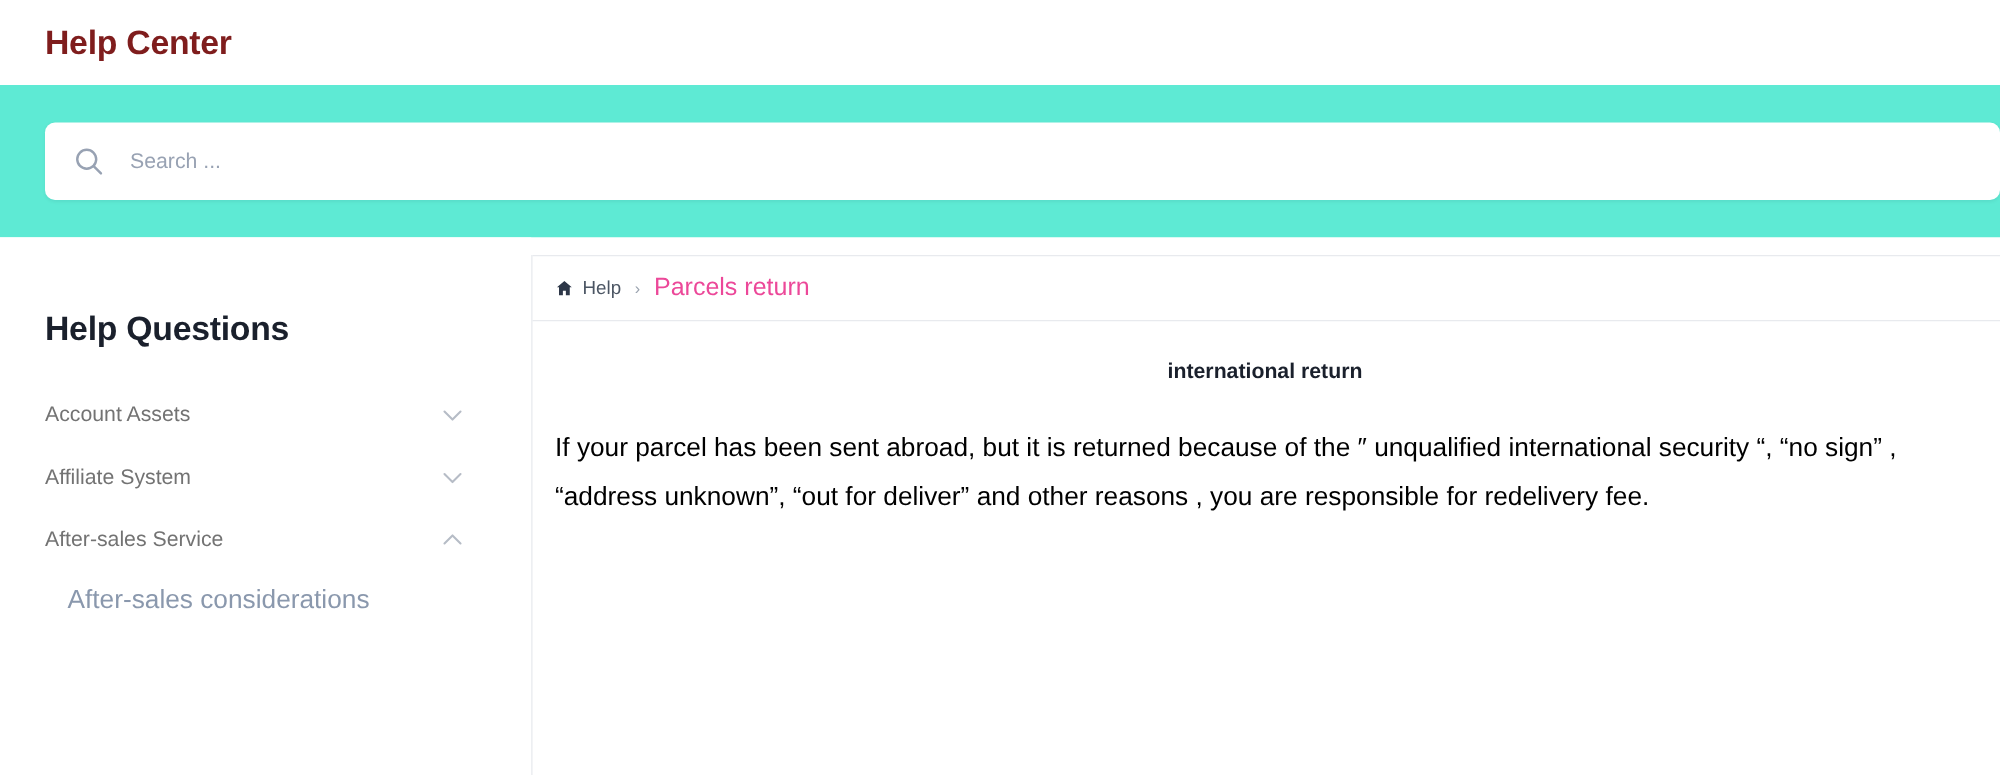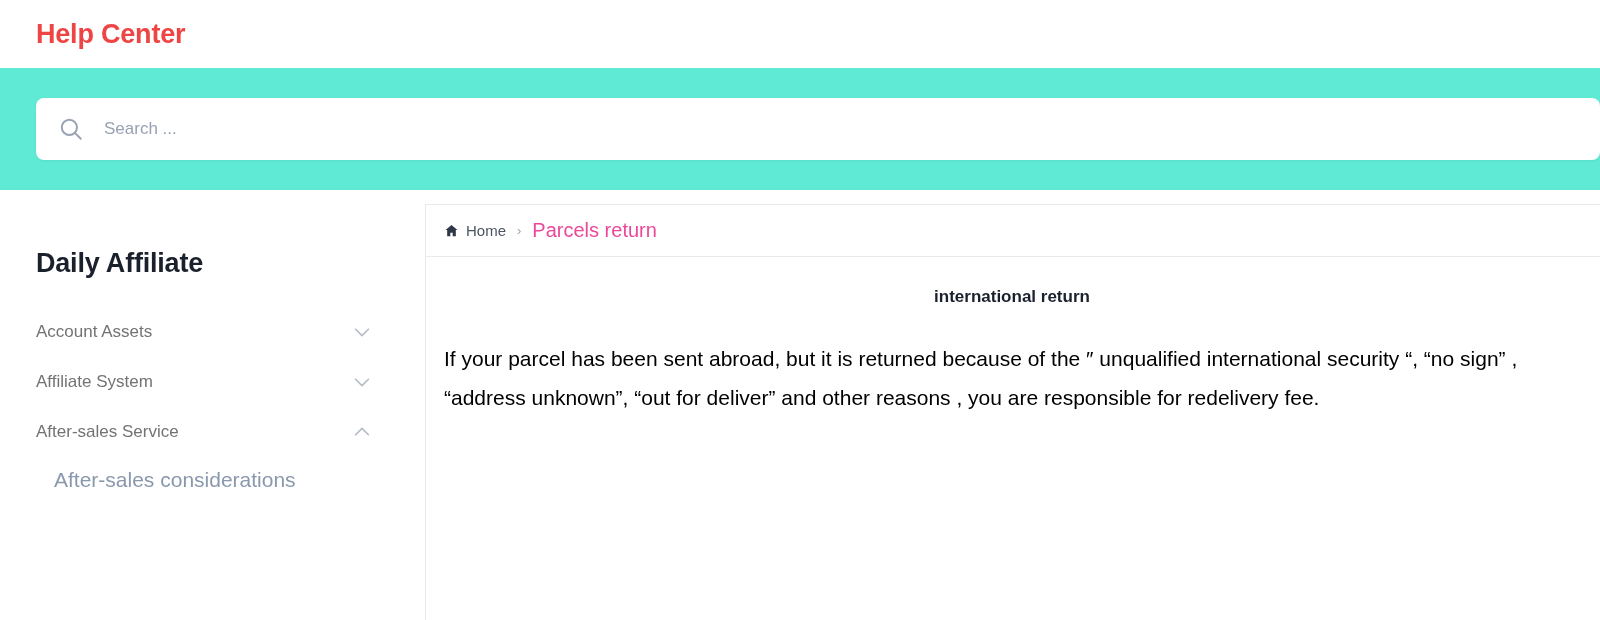--- a/index.html
+++ b/index.html
@@ -12,21 +12,21 @@
   .page { position:relative; width:1600px; height:620px; }
 
   
   .site-header {
     height:68px;
     background:#ffffff;
     display:flex; align-items:center;
     padding-left:36px;
   }
   .site-title {
-    font-size:27px; font-weight:bold; color:#ef4444;
+    font-size:27px; font-weight:bold; color:#7f1d1d;
     letter-spacing:-0.2px;
   }
 
   
   .search-band {
     height:122px;
     background:#5eead4;
     display:flex; align-items:center;
     padding-left:36px;
   }
@@ -130,21 +130,21 @@
           <line x1="15.6" y1="15.6" x2="21" y2="21"></line>
         </svg>
       </span>
       <input class="search-input" type="text" placeholder="Search ..." style="">
     </div>
   </div>
 
   <div class="body-area">
 
     <div class="sidebar">
-      <div class="sidebar-title">Daily Affiliate</div>
+      <div class="sidebar-title">Help Questions</div>
 
       <div class="nav-group">
 
         <div class="nav-item">
           <span class="nav-item-label">Account Assets</span>
           <span>
             <svg class="chev" viewBox="0 0 24 24" fill="none" stroke="#b6bcc6" stroke-width="1.8" stroke-linecap="round" stroke-linejoin="round">
               <polyline points="5,9 12,16 19,9"></polyline>
             </svg>
           </span>
@@ -176,21 +176,21 @@
     </div>
 
     <div class="content">
 
       <div class="crumb-bar">
         <span>
           <svg class="home-icon" viewBox="0 0 24 24" fill="#2d3748">
             <path d="M12 3 L2.5 11 h2.6 v10 h5.0 v-5.6 h3.8 V21 h5.0 V11 h2.6 Z"></path>
           </svg>
         </span>
-        <span class="crumb-home">Home</span>
+        <span class="crumb-home">Help</span>
         <span class="crumb-sep">›</span>
         <span class="crumb-current">Parcels return</span>
       </div>
 
       <div class="article">
         <div class="article-title">international return</div>
         <div class="article-body">If your parcel has been sent abroad, but it is returned because of the ″ unqualified international security “, “no sign” , “address unknown”, “out for deliver” and other reasons , you are responsible for redelivery fee.</div>
       </div>
 
     </div>

